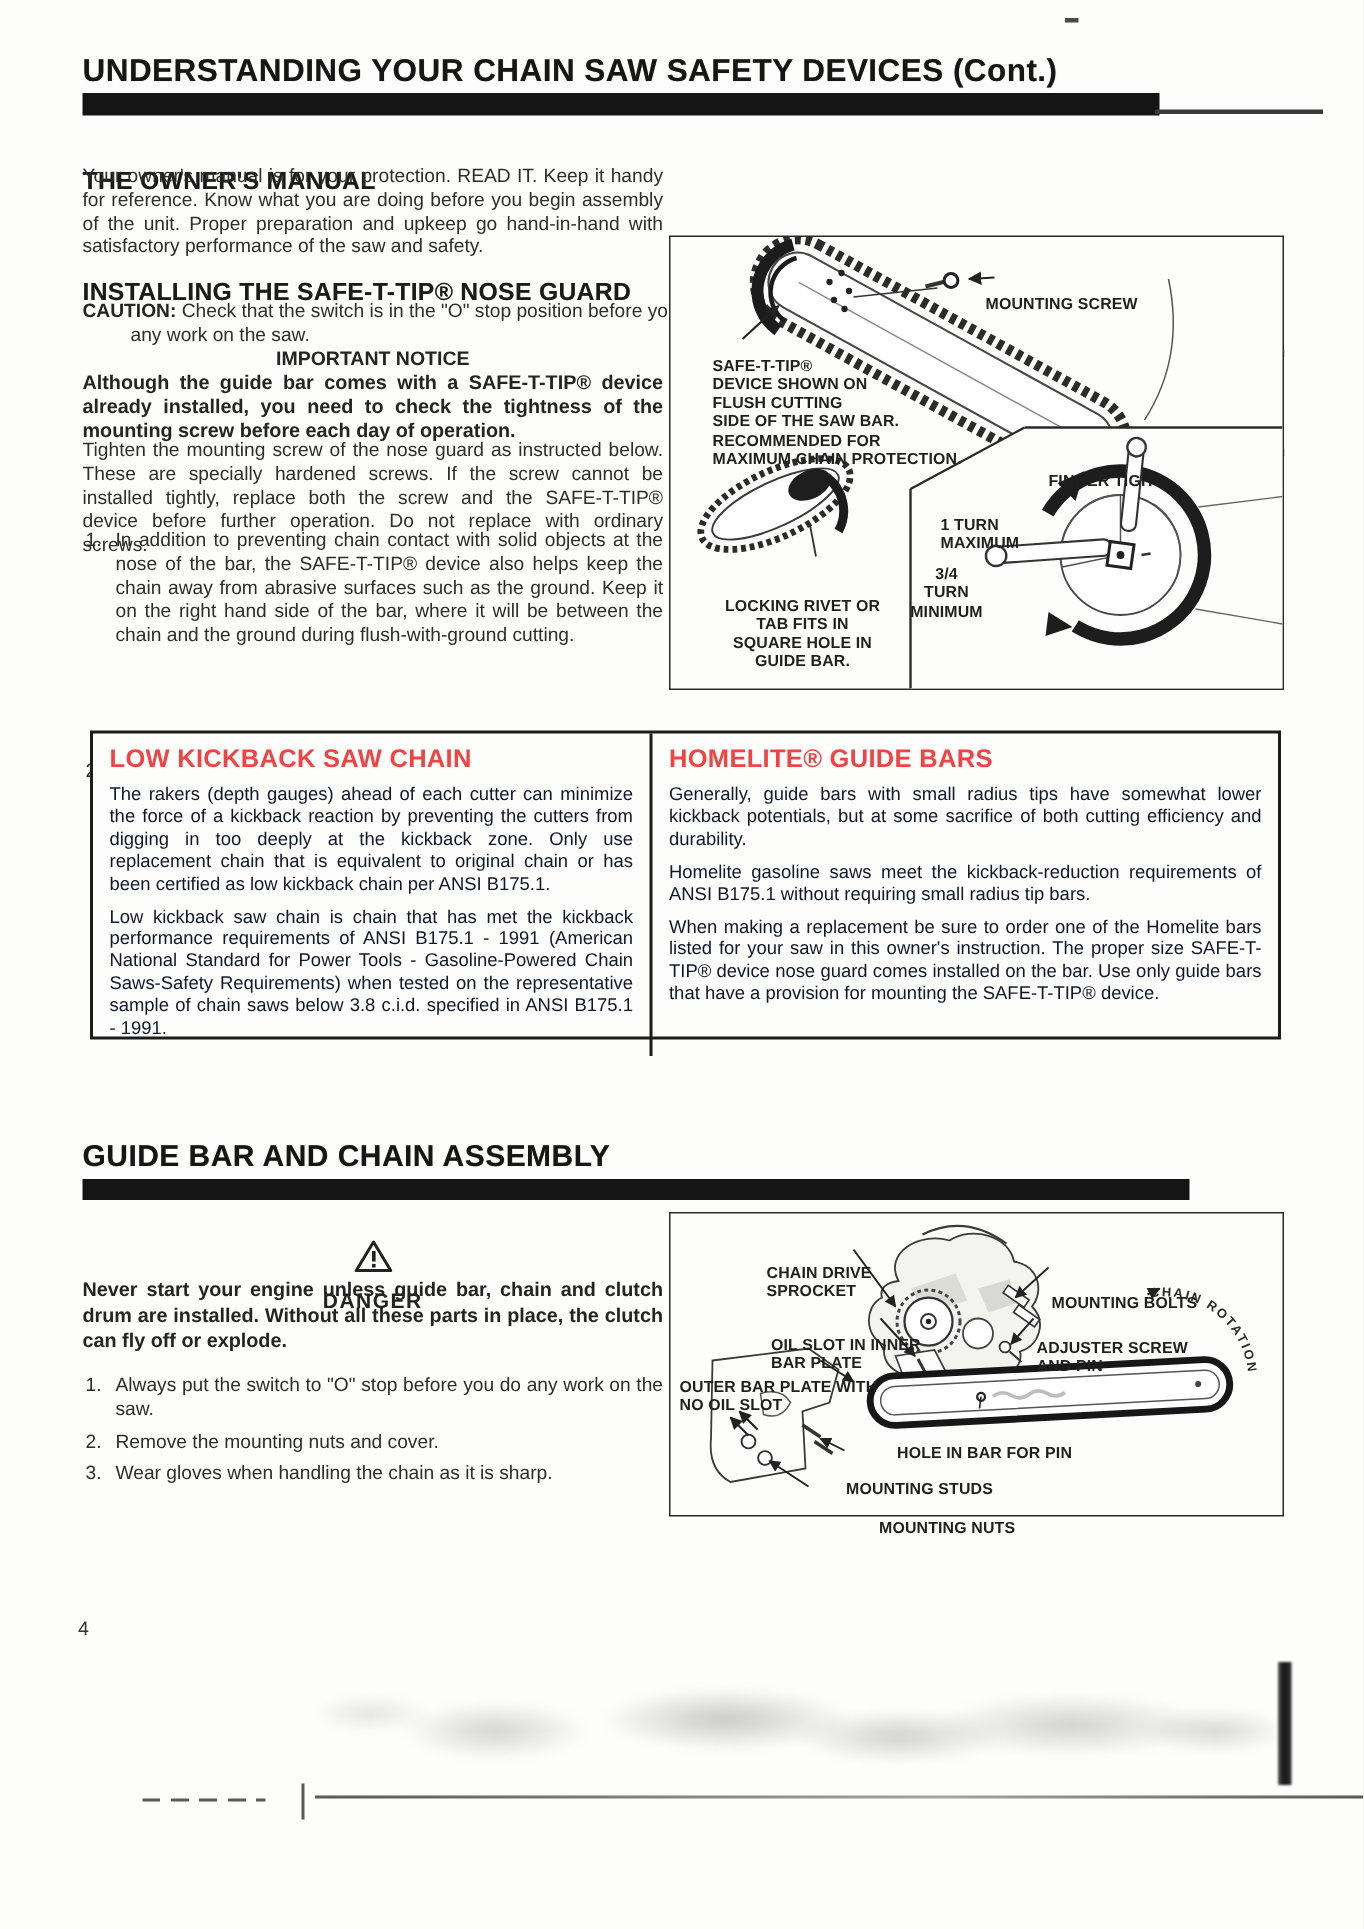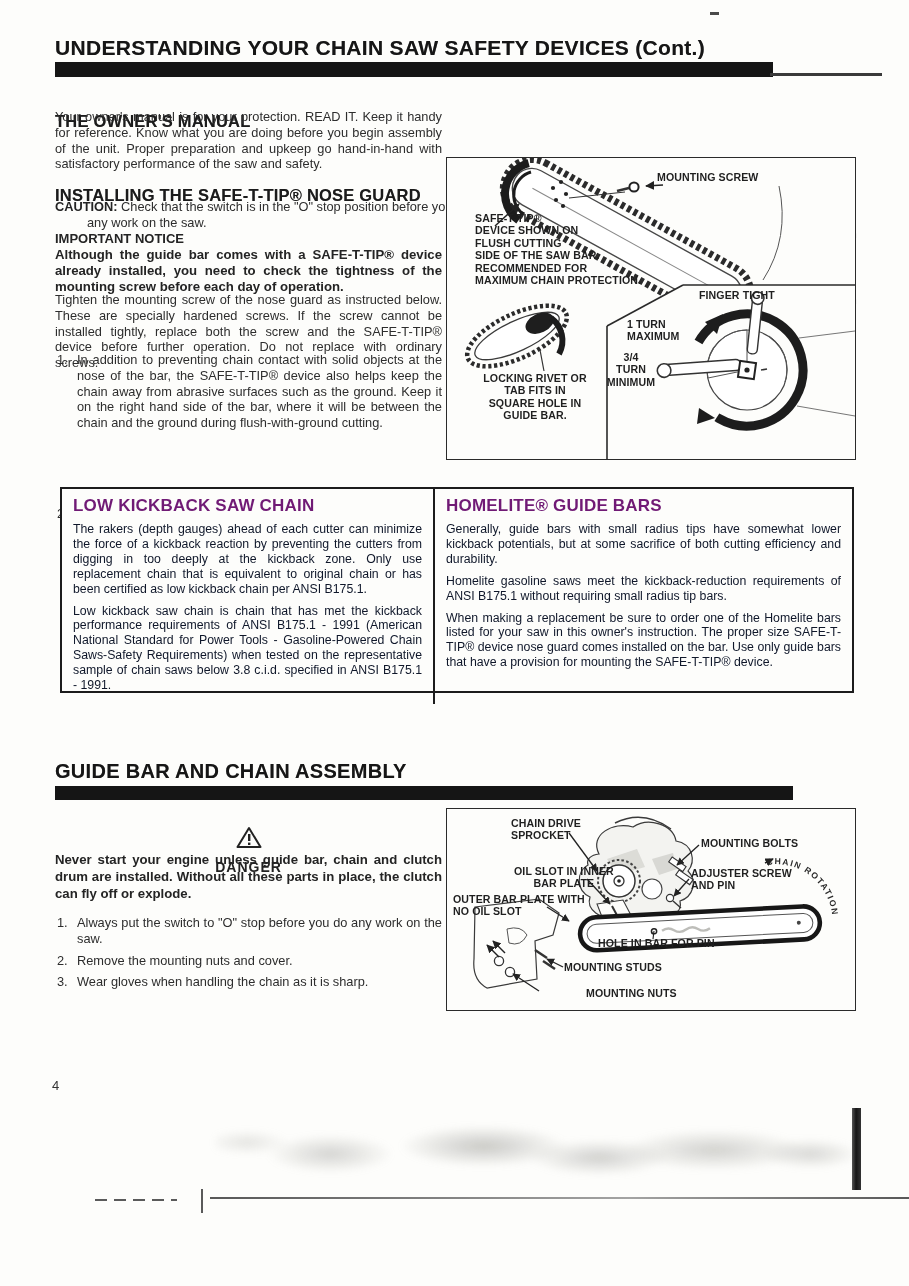--- a/index.html
+++ b/index.html
@@ -11,33 +11,33 @@
   }
   .abs{position:absolute;}
   
   .main-head{font-size:21px;font-weight:bold;color:#161616;letter-spacing:.3px;text-shadow:0 0 .5px rgba(20,20,20,.5);white-space:nowrap;}
   .head-bar{background:#151515;}
   .head-bar-thin{background:#3a3a3a;}
   .sec-head{font-size:16.5px;font-weight:bold;color:#1b1b1b;letter-spacing:.2px;text-shadow:0 0 .4px rgba(20,20,20,.45);}
   
   .bp{font-size:12.8px;line-height:15.8px;text-align:justify;color:#2d2d2d;margin:0;}
   .bold{font-weight:bold;color:#242424;}
-  .center{text-align:left;}
+  .center{text-align:center;}
   .hang{position:relative;padding-left:22px;text-align:justify;}
   .hang .num{position:absolute;left:2px;top:0;}
   .hang2{padding-left:32px;text-indent:-32px;}
   
   .kbox{border:2.5px solid #1c1c1c;display:grid;grid-template-columns:371px 2px auto;background:#fdfdfb;}
   .kbox .divider{background:#1c1c1c;}
   .kcell{padding:7px 11px 4px 11px;}
-  .kcell h3{font-size:17px;font-weight:bold;color:#701a75;margin:0 0 6px 0;letter-spacing:.2px;}
+  .kcell h3{font-size:17px;font-weight:bold;color:#ef4444;margin:0 0 6px 0;letter-spacing:.2px;}
   .kcell p{font-size:12.3px;line-height:14.9px;text-align:justify;margin:0 0 7px 0;color:#0f172a;}
   
   .dbox{border:1.6px solid #2a2a2a;background:#fdfdfb;}
-  .dlabel{position:absolute;font-size:10.6px;line-height:12.4px;font-weight:bold;color:#1f1f1f;white-space:pre-line;letter-spacing:.1px;}
+  .dlabel{position:absolute;font-size:10.6px;line-height:12.4px;font-weight:bold;color:#1f1f1f;white-space:pre-line;letter-spacing:.1px;margin-top:26px;}
   
   .danger-row{display:flex;align-items:center;justify-content:center;gap:10px;flex-direction:column;}
   .danger-word{font-size:14px;font-weight:bold;letter-spacing:1px;color:#222;}
   .steps .hang{margin-bottom:6px;}
   .pagenum{font-size:13px;color:#333;}
   
   .smudge{
     background:
       radial-gradient(ellipse 90px 28px at 18% 55%,rgba(150,150,145,.38),transparent 70%),
       radial-gradient(ellipse 120px 30px at 42% 45%,rgba(140,140,135,.45),transparent 70%),
@@ -290,21 +290,21 @@
         <line x1="100" y1="98" x2="122" y2="112" marker-end="url(#arr2)"></line>
         <line x1="206" y1="130" x2="207" y2="122" stroke-width="1.1"></line>
         <line x1="116" y1="158" x2="100" y2="150" marker-end="url(#arr2)"></line>
         <line x1="92" y1="182" x2="66" y2="165" marker-end="url(#arr2)"></line>
       </g>
     </svg>
     
     <div class="dlabel" style="left:64px;top:8px;">CHAIN DRIVE
 SPROCKET</div>
     <div class="dlabel" style="left:254px;top:28px;">MOUNTING BOLTS</div>
-    <div class="dlabel" style="left:67px;top:56px;text-align:center;">OIL SLOT IN INNER
+    <div class="dlabel" style="left:67px;top:56px;">OIL SLOT IN INNER
 BAR PLATE</div>
     <div class="dlabel" style="left:244px;top:58px;">ADJUSTER SCREW
 AND PIN</div>
     <div class="dlabel" style="left:6px;top:84px;">OUTER BAR PLATE WITH
 NO OIL SLOT</div>
     <div class="dlabel" style="left:151px;top:128px;">HOLE IN BAR FOR PIN</div>
     <div class="dlabel" style="left:117px;top:152px;">MOUNTING STUDS</div>
     <div class="dlabel" style="left:92px;top:178px;padding-left:47px;">MOUNTING NUTS</div>
   </div>
 

